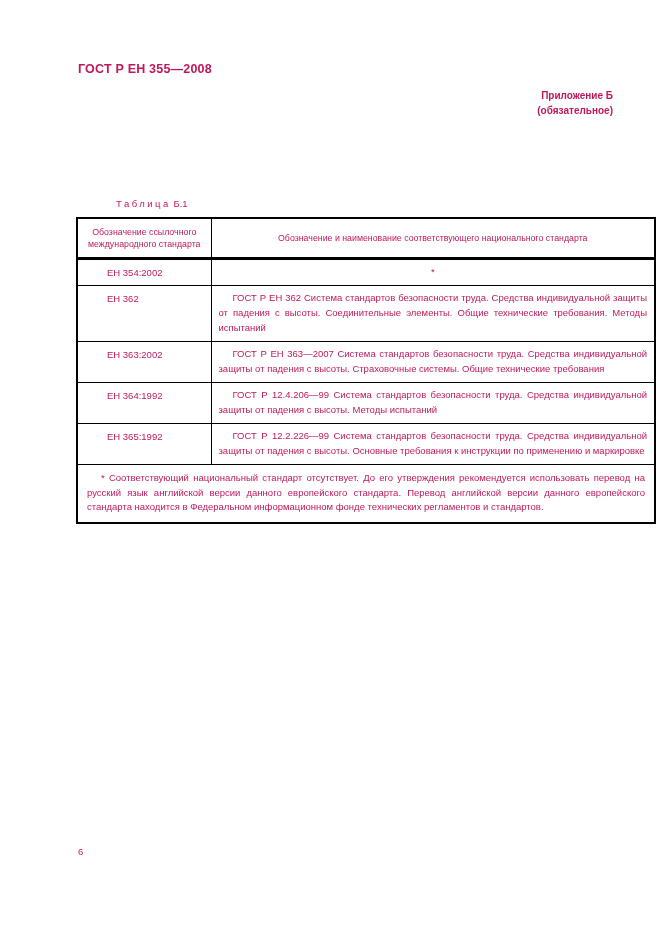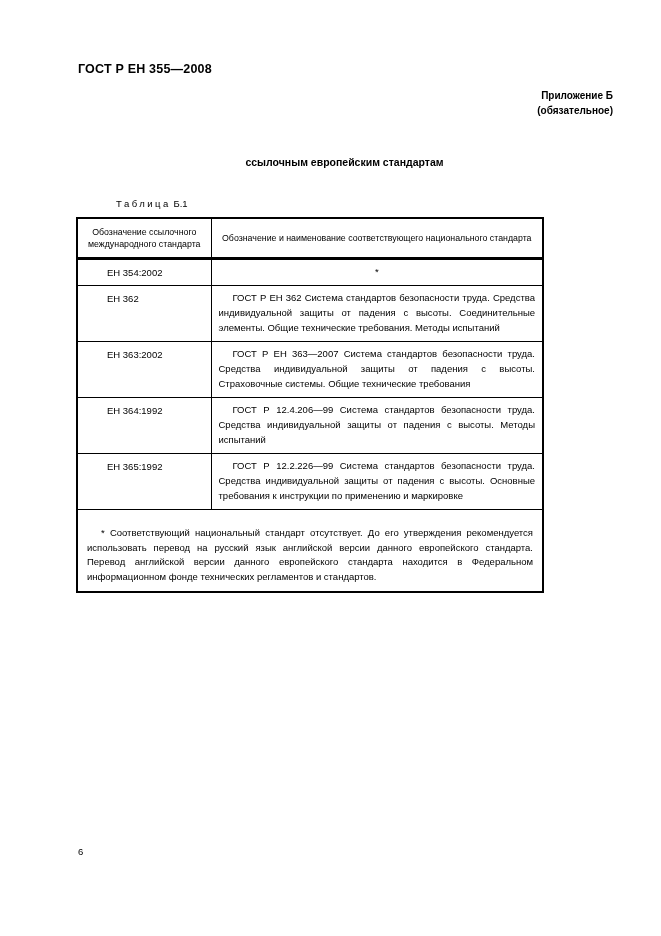--- a/index.html
+++ b/index.html
@@ -6,21 +6,21 @@
     margin: 0;
     padding: 0;
     background: #ffffff;
   }
   .page {
     position: relative;
     width: 661px;
     height: 936px;
     background: #ffffff;
     font-family: "Liberation Sans", sans-serif;
-    color: #000000;
+    color: #be185d;
     overflow: hidden;
   }
   .doc-number {
     position: absolute;
     top: 62px;
     left: 78px;
     font-size: 12.5px;
     font-weight: bold;
     letter-spacing: 0.2px;
     white-space: nowrap;
@@ -52,21 +52,21 @@
     font-size: 9.5px;
     margin-left: 39px;
   }
   .table-label .spaced {
     letter-spacing: 2.5px;
   }
   table.std-table {
     position: absolute;
     top: 217px;
     left: 76px;
-    width: 468px;
+    width: 580px;
     border-collapse: collapse;
     table-layout: fixed;
     border: 2px solid #000;
   }
   table.std-table col.c1 { width: 134px; }
   table.std-table th,
   table.std-table td {
     border: 1px solid #000;
   }
   table.std-table thead th {
@@ -101,21 +101,21 @@
     text-indent: 0;
   }
   tr.first-row td {
     height: 12px;
   }
   td.footnote {
     font-size: 9.5px;
     line-height: 14.5px;
     text-align: justify;
     text-indent: 14px;
-    padding: 16px 9px 7px 9px;
+    padding: 6px 9px 7px 9px;
   }
   .page-number {
     position: absolute;
     top: 846px;
     left: 78px;
     font-size: 9.5px;
   }
 </style>
 </head>
 <body>
@@ -123,21 +123,20 @@
 <div class="page">
 
   <div class="doc-number">ГОСТ Р ЕН 355—2008</div>
 
   <div class="appendix">
     <div>Приложение Б</div>
     <div>(обязательное)</div>
   </div>
 
   <div class="main-title">
-    <div>ссылочным европейским стандартам</div>
   </div>
 
   <div class="table-label">
     <span class="spaced">Таблица</span>
     <span>Б.1</span>
   </div>
 
   <table class="std-table">
     <colgroup>
       <col class="c1">

